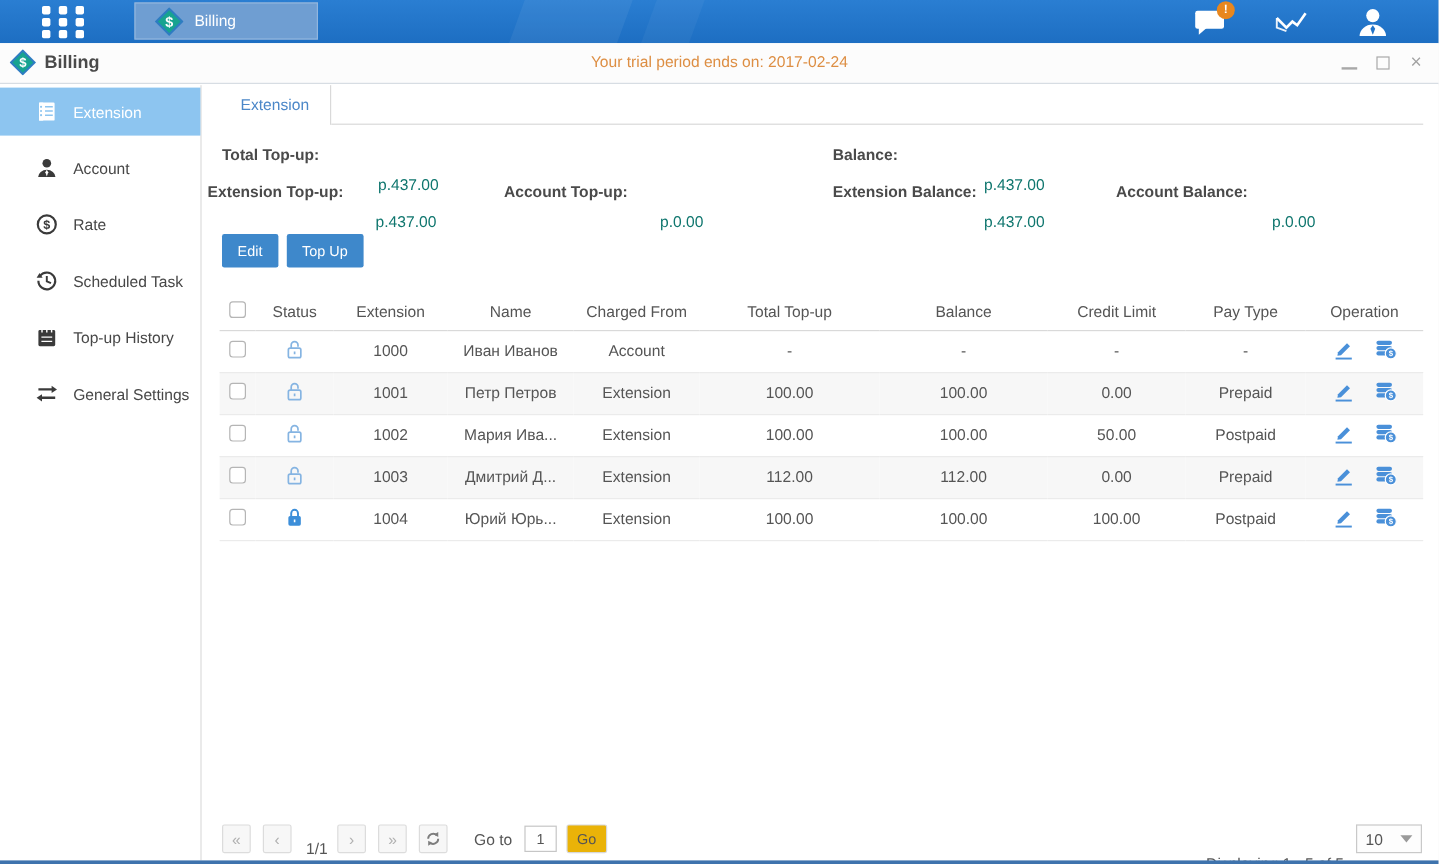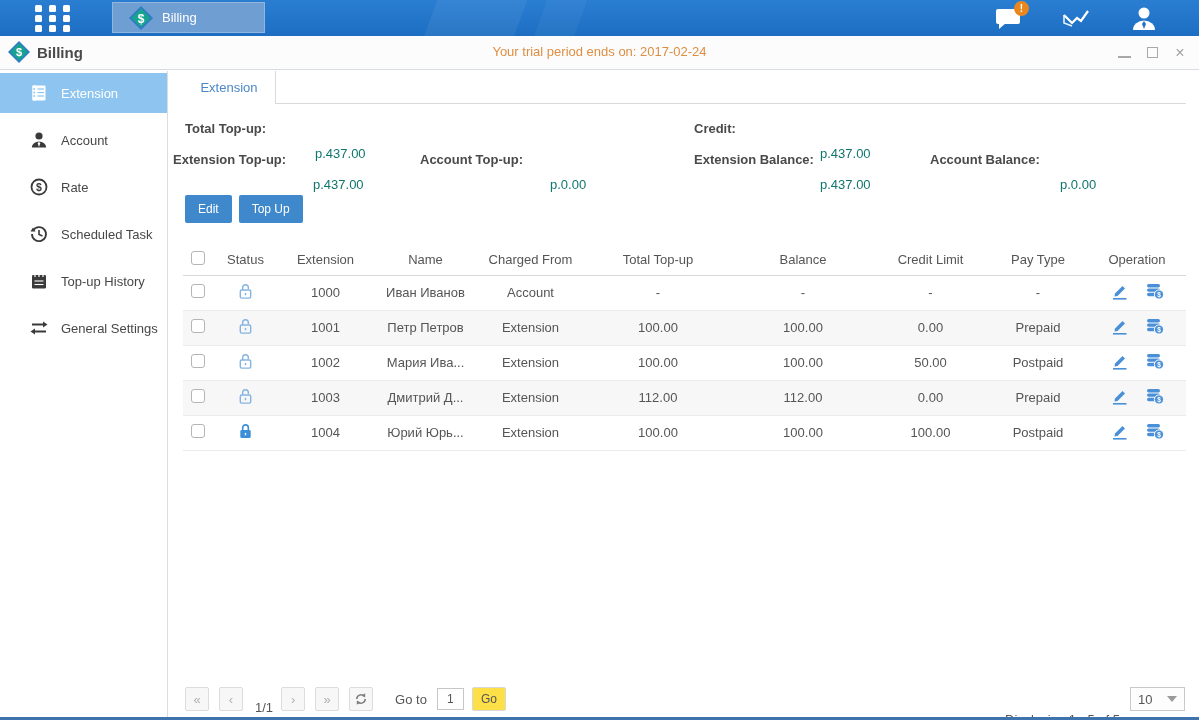--- a/index.html
+++ b/index.html
@@ -69,21 +69,21 @@
   .op-ic { width:18px; height:18px; cursor:pointer; }
 
   
   .pager { position:absolute; left:16px; right:14px; top:615px; height:26px; display:flex; align-items:center; font-size:13px; color:#555; }
   .pg-btn { width:24px; height:24px; background:#f7f7f7; border:1px solid #dcdcdc; border-radius:2px;
     display:flex; align-items:center; justify-content:center; color:#b0b0b0; font-size:13px; cursor:pointer; margin-right:10px; }
   .pg-ind { margin:16px 8px 0 2px; color:#555;text-align:center; }
   .goto-lbl { margin:0 10px 0 12px; }
   .goto-input { width:27px; height:22px; border:1px solid #c6c6c6; text-align:center; font-size:12px; color:#555;
     font-family:inherit; margin-right:8px; }
-  .go-btn { height:24px; padding:0 8px; background:#fde047; border:1px solid #d8d8d8; border-radius:2px;
+  .go-btn { height:24px; padding:0 8px; background:#eab308; border:1px solid #d8d8d8; border-radius:2px;
     font-size:12px; color:#555; cursor:pointer; font-family:inherit; }
   .pager .spacer { flex:1; }
   .displaying { margin-right:10px; color:#555;margin-top:40px; }
   .size-select { width:55px; height:24px; border:1px solid #c9c9c9; background:#fdfdfd; display:flex;
     align-items:center; padding:0 7px; justify-content:space-between; cursor:pointer; color:#555; font-size:13px; }
   .caret { width:0; height:0; border-left:5px solid transparent; border-right:5px solid transparent; border-top:6px solid #9a9a9a; }
 
   .bottom-edge { position:absolute; left:0; right:0; bottom:0; height:3px; background:#3e73ad; }
 </style>
 </head>
@@ -239,21 +239,21 @@
     <div class="tabstrip">
       <div class="under"></div>
       <div class="tab-active">
         <span>Extension</span>
       </div>
     </div>
 
     <div class="summary">
       <span class="lbl" style="left:16px;  top:17px;">Total Top-up:</span>
       <span class="val" style="left:146px; top:17px;">p.437.00</span>
-      <span class="lbl" style="left:525px; top:17px;">Credit:</span>
+      <span class="lbl" style="left:525px; top:17px;">Balance:</span>
       <span class="val" style="left:651px; top:17px;">p.437.00</span>
 
       <span class="lbl" style="left:4px;  top:48px;">Extension Top-up:</span>
       <span class="val" style="left:144px; top:48px;">p.437.00</span>
       <span class="lbl" style="left:251px; top:48px;">Account Top-up:</span>
       <span class="val" style="left:381px; top:48px;">p.0.00</span>
       <span class="lbl" style="left:525px; top:48px;">Extension Balance:</span>
       <span class="val" style="left:651px; top:48px;">p.437.00</span>
       <span class="lbl" style="left:761px; top:48px;">Account Balance:</span>
       <span class="val" style="left:891px; top:48px;">p.0.00</span>

